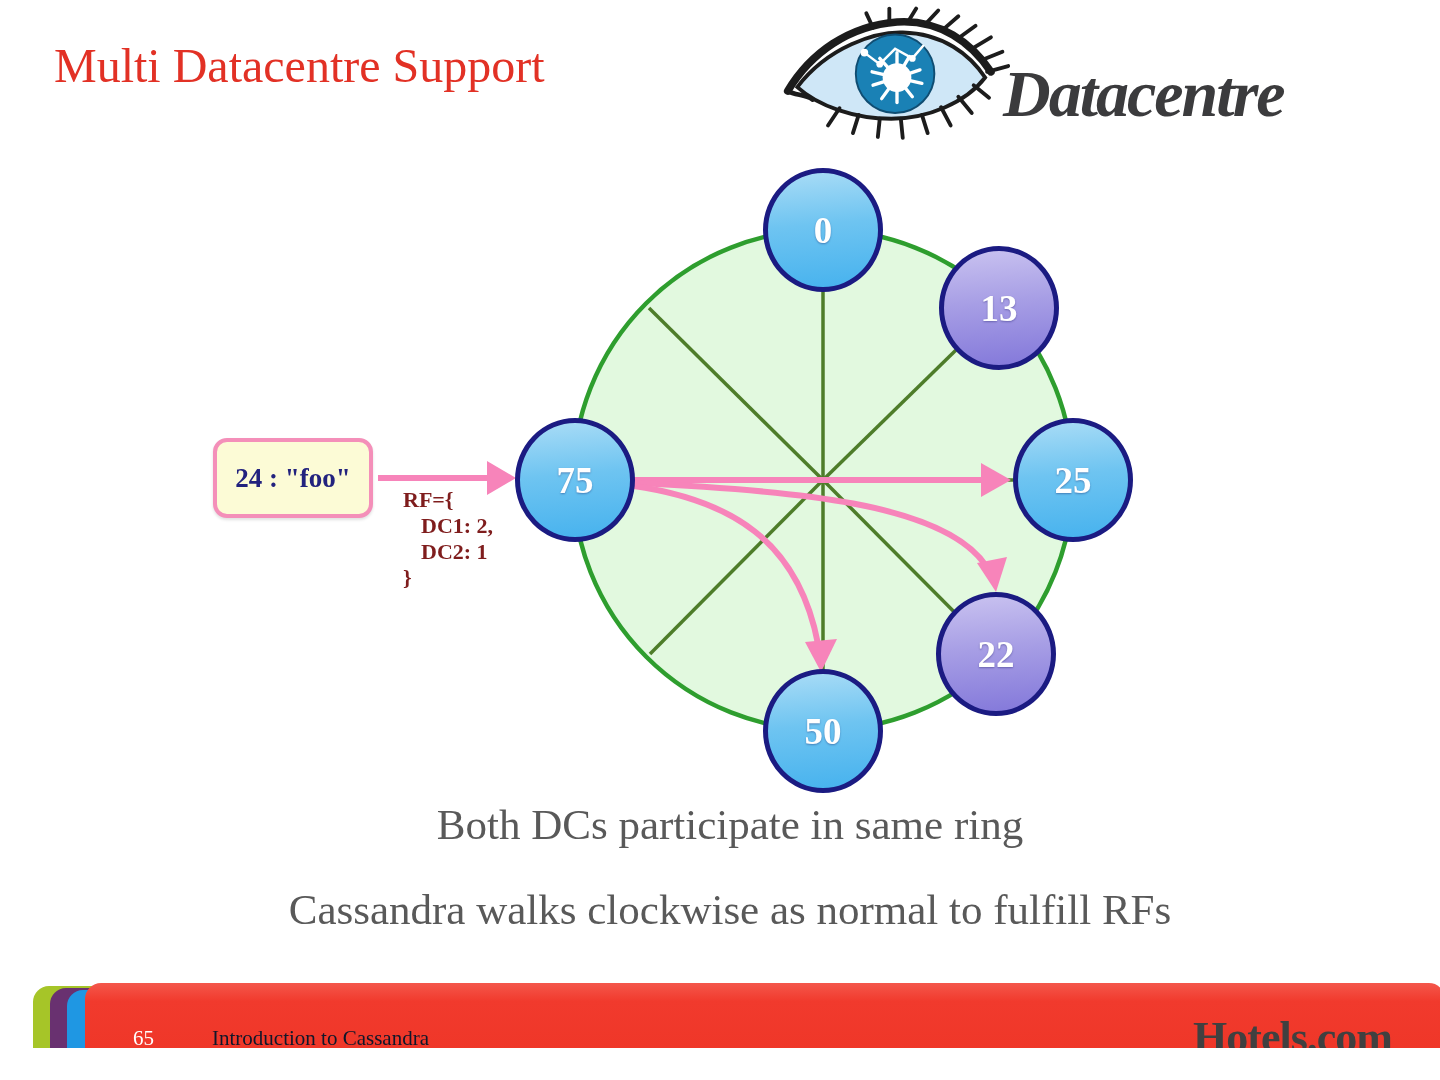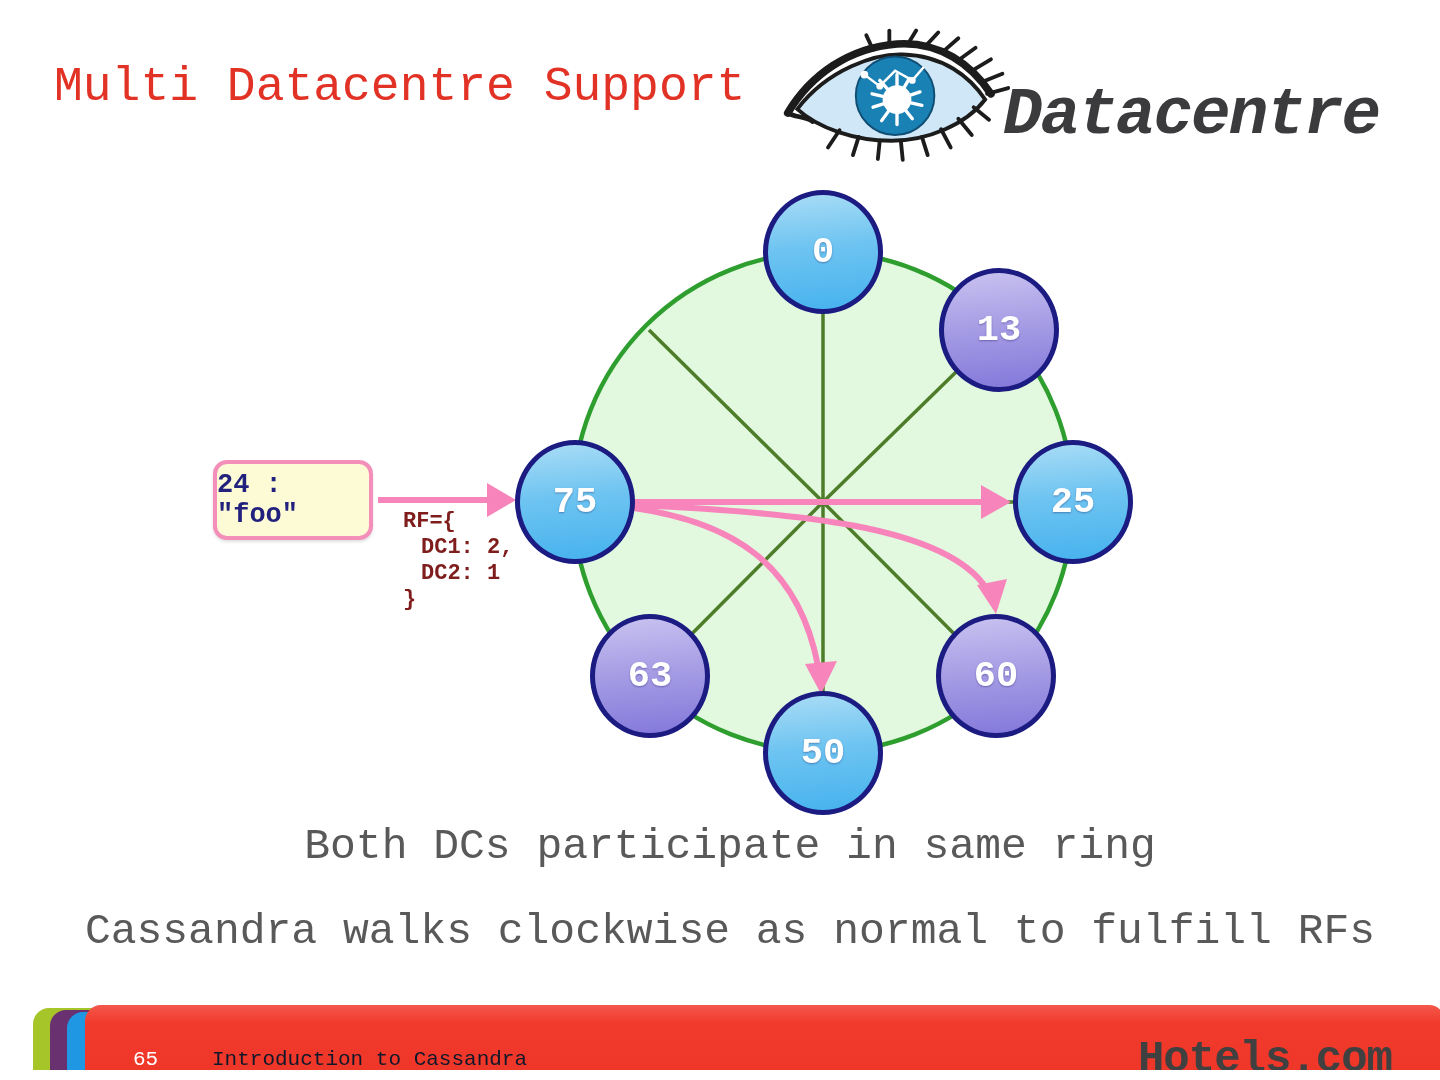--- a/index.html
+++ b/index.html
@@ -1,19 +1,18 @@
 <!DOCTYPE html>
 <html><head>
 <meta charset="utf-8">
 <style>
   html,body{margin:0;padding:0;background:#fff;}
   .slide{
     position:relative;width:1440px;height:1048px;overflow:hidden;background:#ffffff;
-    font-family:Liberation Mono, monospace;
-    margin-top:22px;
+    font-family:Liberation Serif, serif;
   }
   
   .title{
     position:absolute;left:54px;top:38px;margin:0;
     font-size:48px;font-weight:400;color:#e23125;letter-spacing:0;
   }
   
   .eye-logo{position:absolute;left:782px;top:6px;width:230px;height:145px;}
   .brand-cassandra{
     position:absolute;left:1003px;top:56px;width:400px;
@@ -147,23 +146,22 @@
       <polygon points="996,592 977,563 1007,557" fill="#f784ba" stroke="none"></polygon>
 
       <path d="M634,486 C730,500 798,540 818,644"></path>
       <polygon points="821,672 805,642 837,639" fill="#f784ba" stroke="none"></polygon>
     </g>
   </svg>
 
   <div class="node node-blue" style="left:763px;top:168px;">0</div>
   <div class="node node-purple" style="left:939px;top:246px;">13</div>
   <div class="node node-blue" style="left:1013px;top:418px;">25</div>
-  <div class="node node-purple" style="left:936px;top:592px;">60</div>
+  <div class="node node-purple" style="left:936px;top:592px;">22</div>
   <div class="node node-blue" style="left:763px;top:669px;">50</div>
-  <div class="node node-purple" style="left:590px;top:592px;">63</div>
   <div class="node node-blue" style="left:515px;top:418px;">75</div>
 
   <div class="key-box">24 : "foo"</div>
 
   <div class="rf-block">
     <div>RF={</div>
     <div class="rf-indent">DC1: 2,</div>
     <div class="rf-indent">DC2: 1</div>
     <div>}</div>
   </div>

